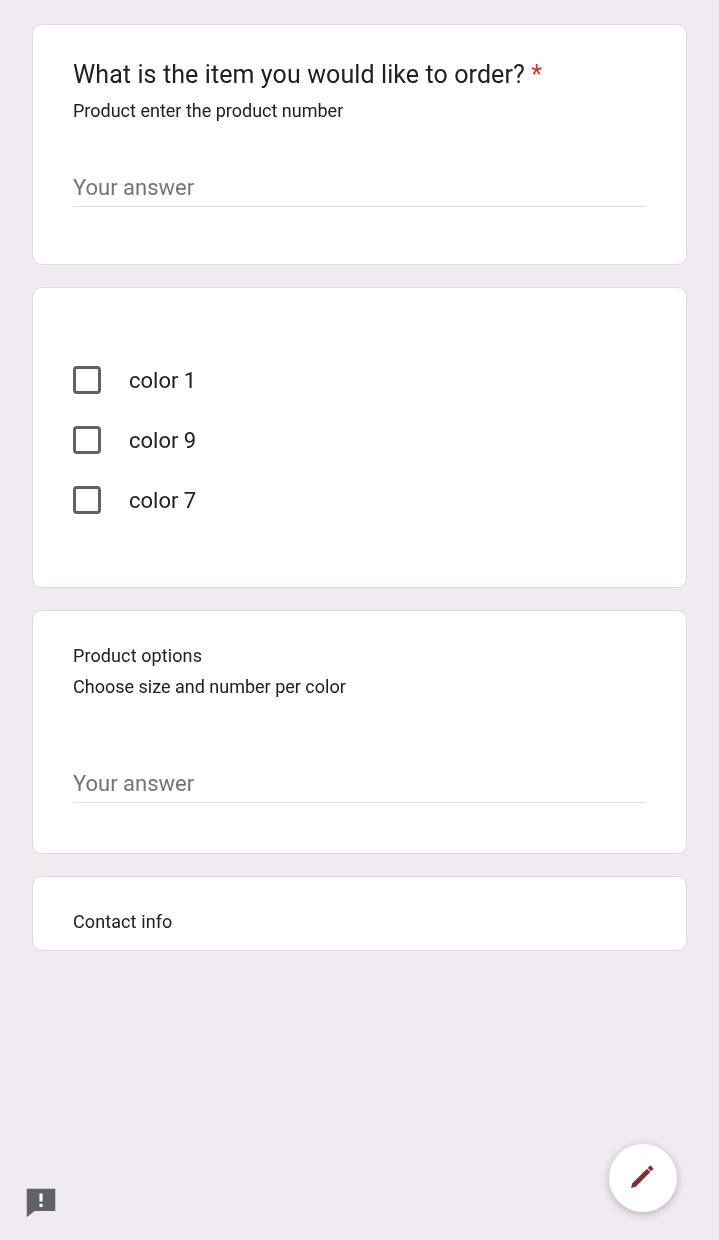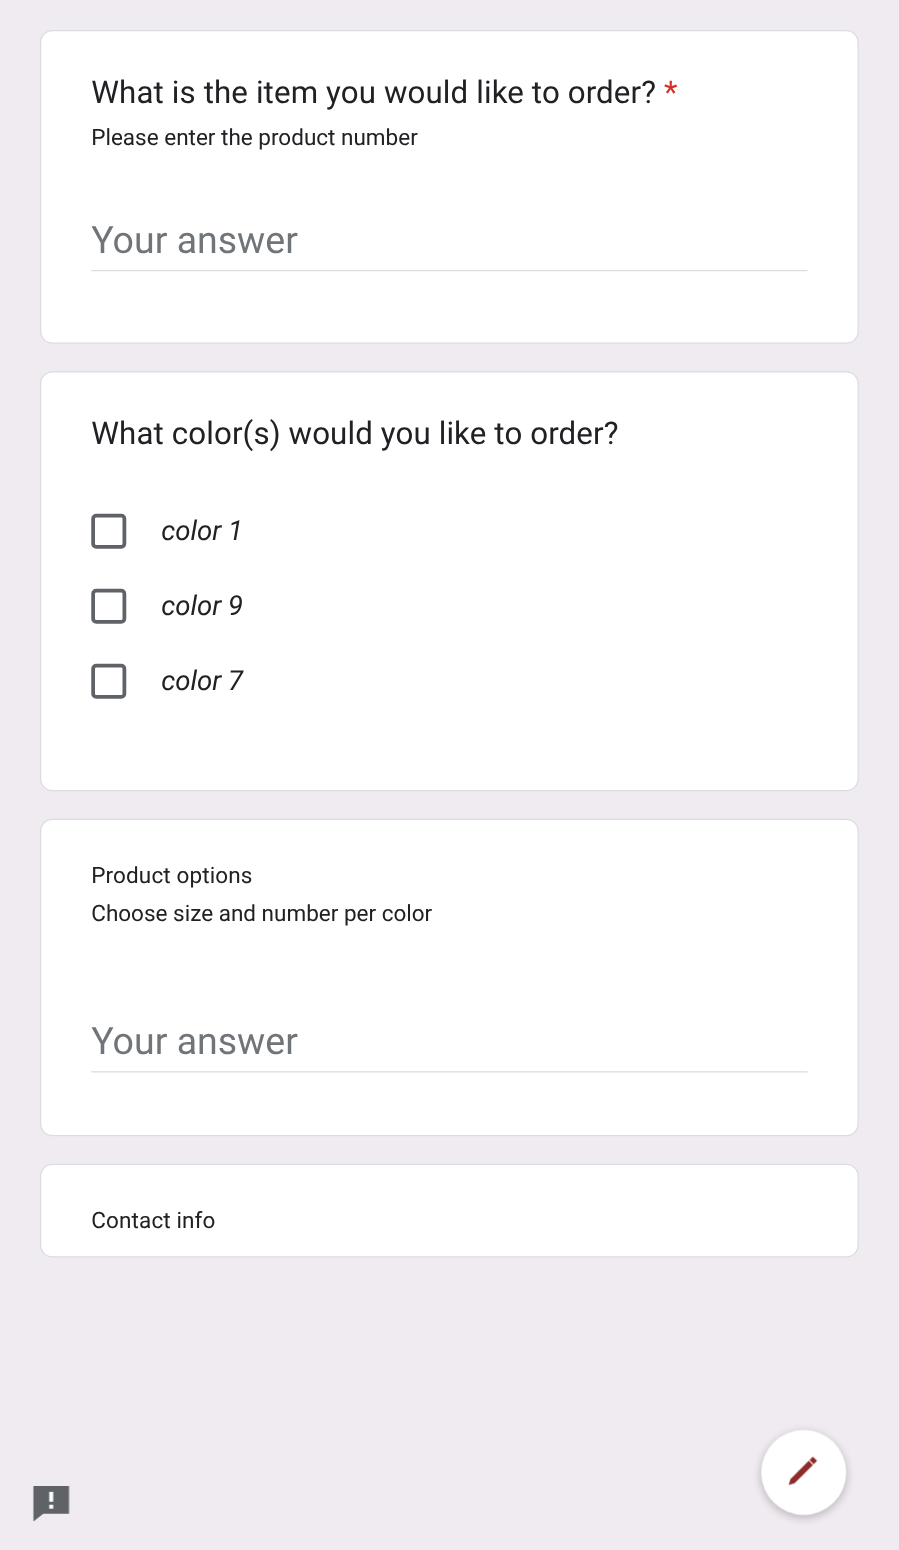--- a/index.html
+++ b/index.html
@@ -36,33 +36,32 @@
     }
     .question-description {
       font-size: 18px;
       color: #202124;
       margin-bottom: 48px;
     }
     .text-input {
       width: 100%;
       border: none;
       border-bottom: 1px solid #dadce0;
-      font-size: 30px;
+      font-size: 22px;
       padding: 6px 0;
       outline: none;
       color: #202124;
       font-family: inherit;
       background: transparent;
     }
     .text-input::placeholder {
       color: #70757a;
     }
     .options-list {
       margin-top: 30px;
-      font-style: italic;
     }
     .option-row {
       display: flex;
       align-items: center;
       padding: 16px 0;
       cursor: pointer;
     }
     .checkbox {
       width: 28px;
       height: 28px;
@@ -120,26 +119,25 @@
     }
   </style>
 </head>
 <body>
 
 <div class="card">
   <div class="question-title">
     <span>What is the item you would like to order?</span>
     <span class="required-star">*</span>
   </div>
-  <div class="question-description">Please enter the product number</div>
+  <div class="question-description">Product enter the product number</div>
   <input type="text" class="text-input" placeholder="Your answer" style="">
 </div>
 
 <div class="card">
-  <div class="question-title">What color(s) would you like to order?</div>
   <div class="options-list">
     <div class="option-row">
       <div class="checkbox"></div>
       <div class="option-label">color 1</div>
     </div>
     <div class="option-row">
       <div class="checkbox"></div>
       <div class="option-label">color 9</div>
     </div>
     <div class="option-row">

